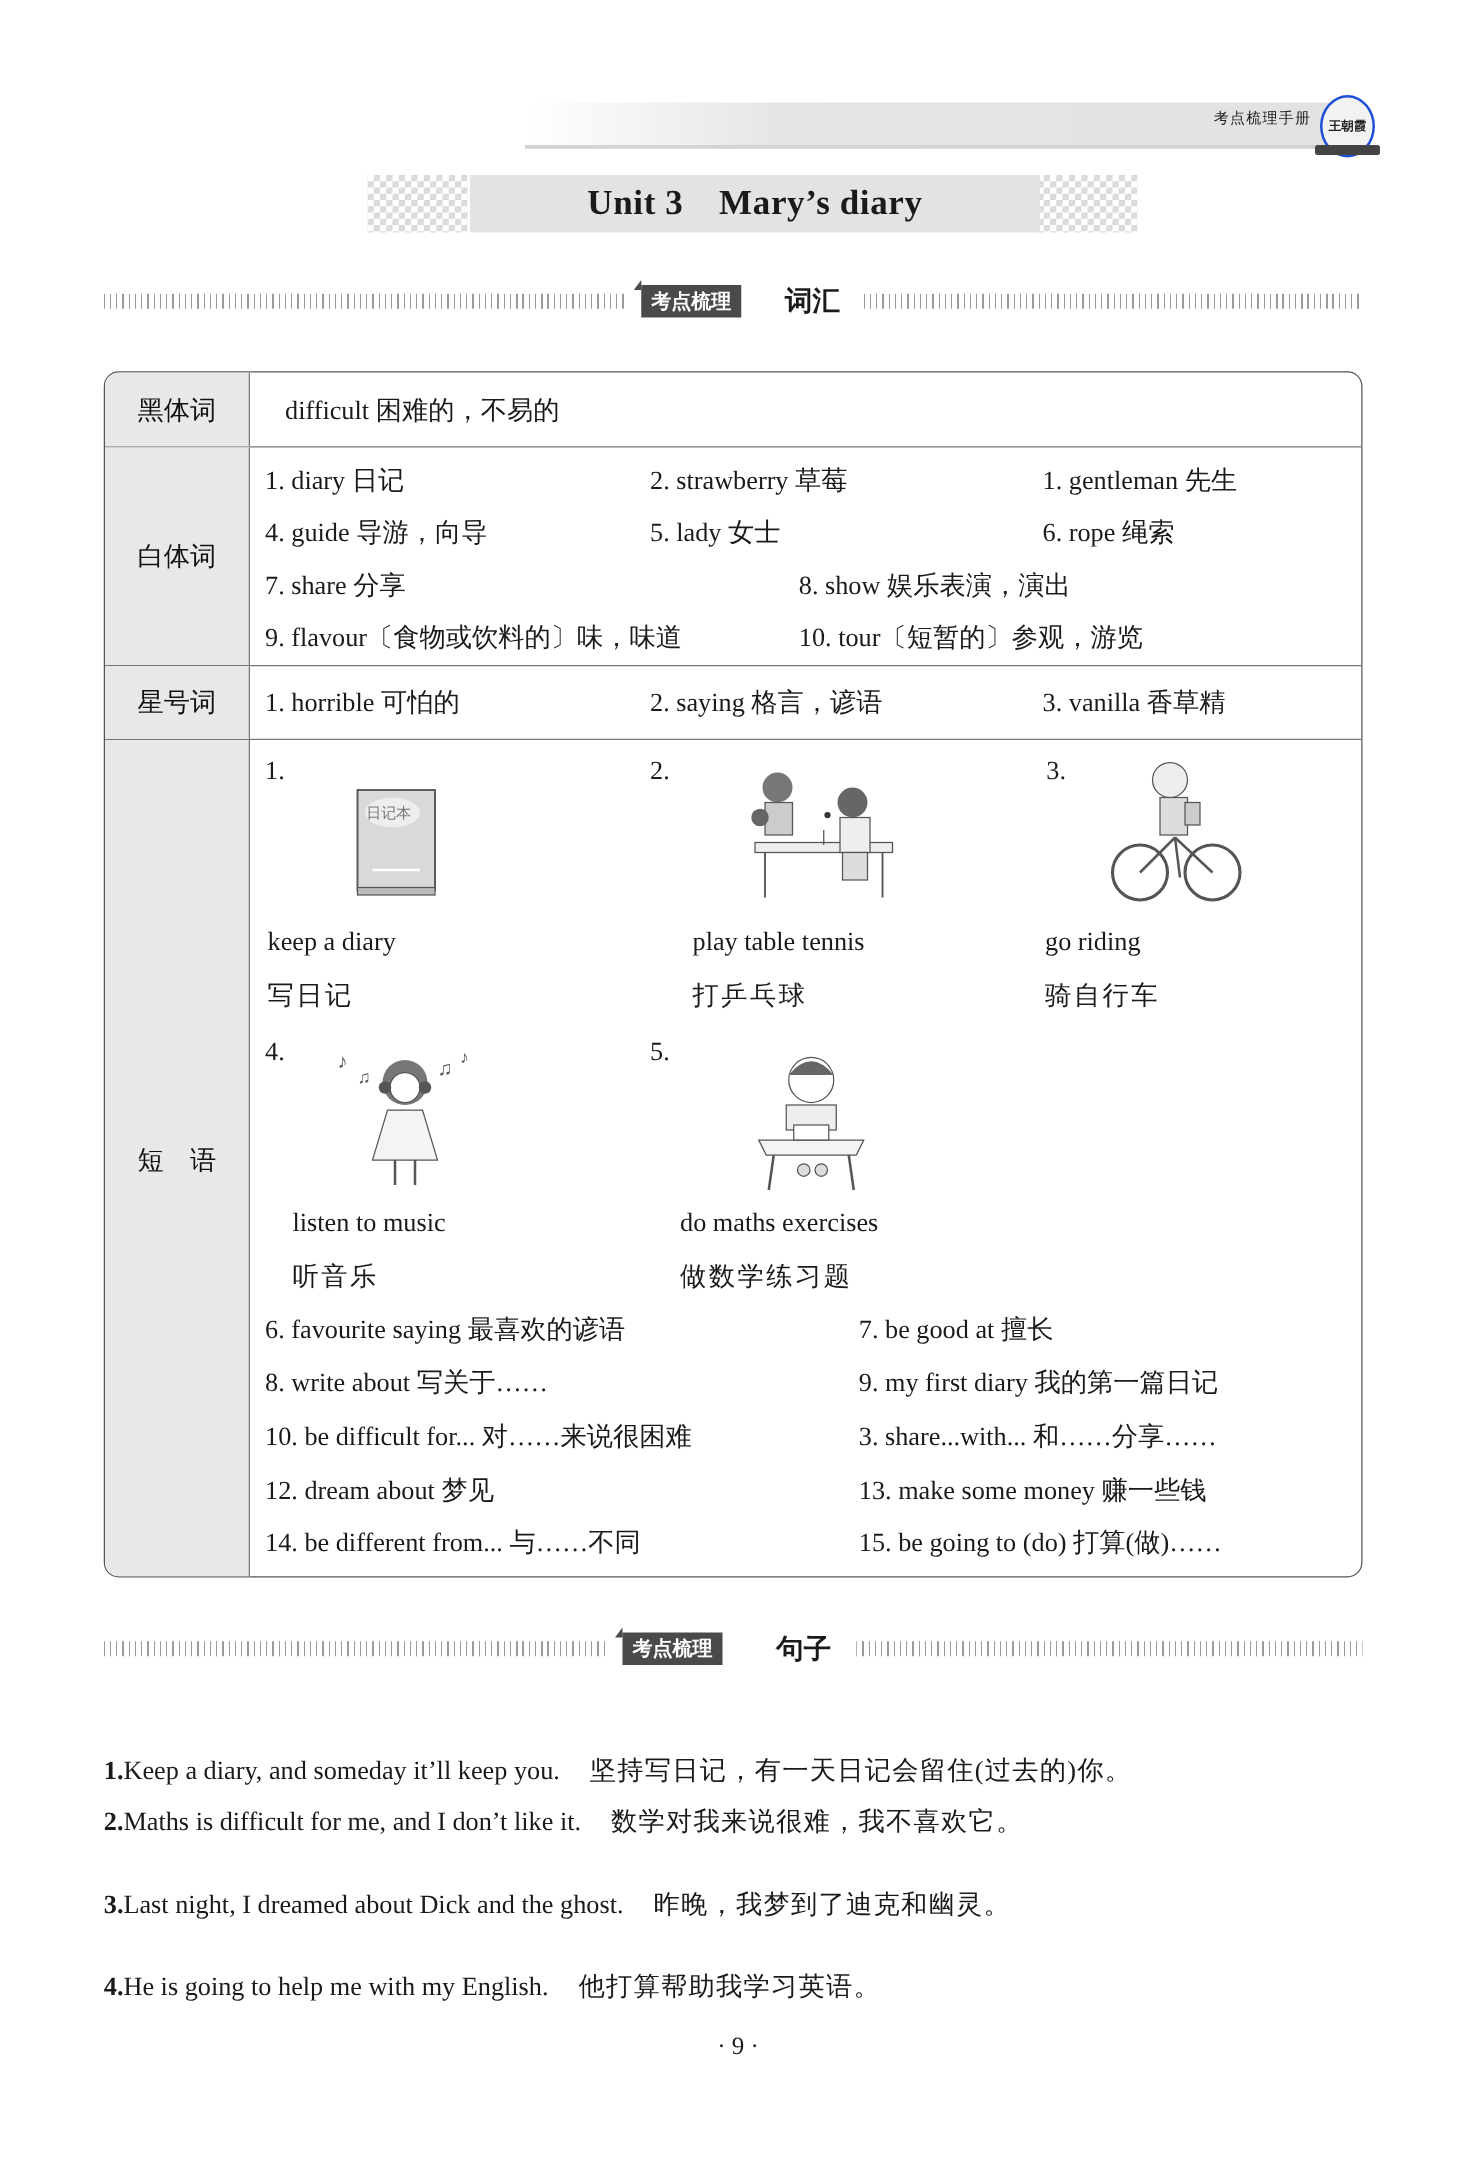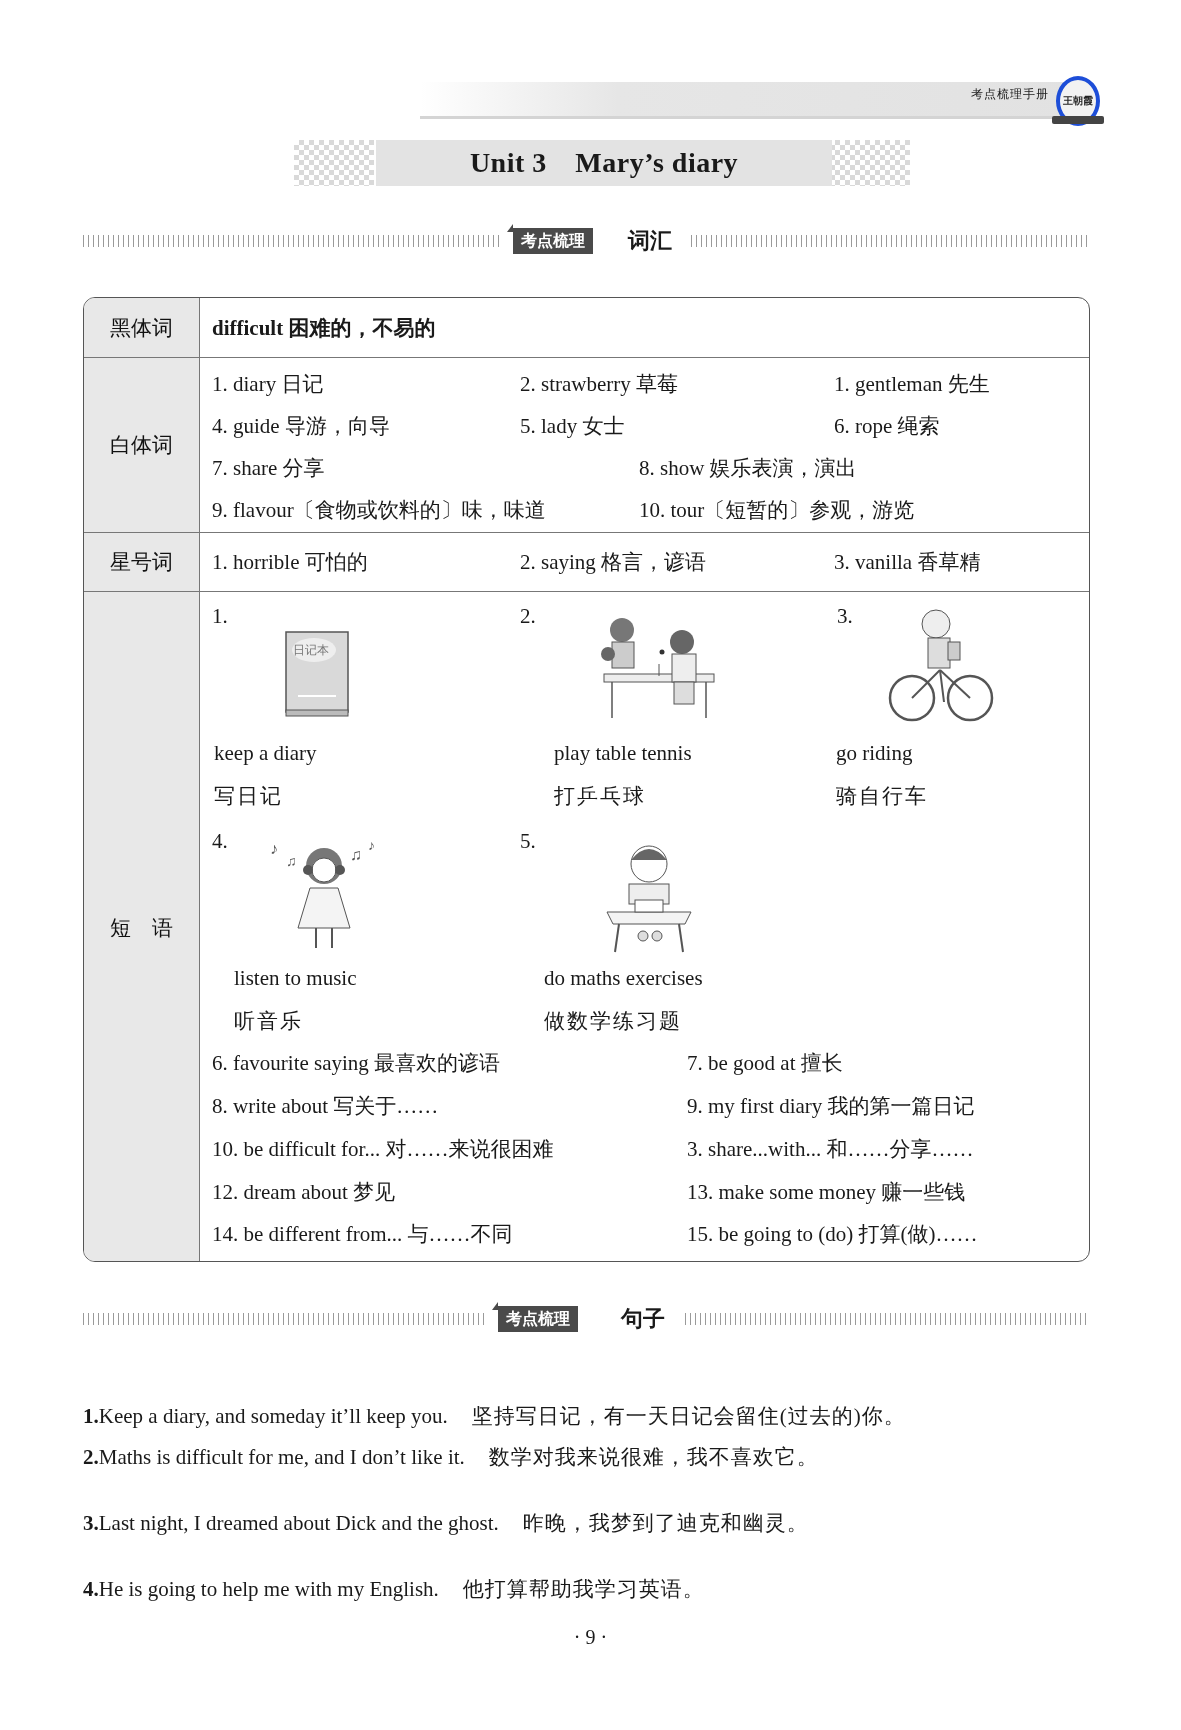--- a/index.html
+++ b/index.html
@@ -7,21 +7,21 @@
          font-family: "Liberation Serif", "DejaVu Serif", serif; color: #1a1a1a; }
   .abs { position: absolute; }
 
   
   .run-header { left: 420px; top: 82px; width: 660px; height: 34px;
     background: linear-gradient(to right, rgba(230,230,230,0) 0%, #e6e6e6 30%, #e2e2e2 100%);
     border-bottom: 3px solid #d4d4d4; }
   .run-header-text { right: 132px; top: 86px; font-size: 12px; letter-spacing: 1px; color: #222;
     font-family: "DejaVu Serif", serif; }
   .logo { left: 1056px; top: 76px; width: 44px; height: 50px; border-radius: 50%;
-    border: 4px solid #1d4ed8; background: #f2f2f2; display: flex; align-items: center; justify-content: center;
+    border: 2px solid #1d4ed8; background: #f2f2f2; display: flex; align-items: center; justify-content: center;
     font-size: 12px; font-weight: bold; color: #222; box-sizing: border-box; }
   .logo-ribbon { left: 1052px; top: 116px; width: 52px; height: 8px; background: #444; border-radius: 2px; }
 
   
   .title-band { left: 376px; top: 140px; width: 456px; height: 46px; background: #e3e3e3; }
   .checker { top: 140px; width: 80px; height: 46px;
     background-image:
       linear-gradient(45deg, #d0d0d0 25%, transparent 25%, transparent 75%, #d0d0d0 75%),
       linear-gradient(45deg, #d0d0d0 25%, transparent 25%, transparent 75%, #d0d0d0 75%);
     background-size: 10px 10px; background-position: 0 0, 5px 5px; opacity: .8; }
@@ -79,21 +79,21 @@
   <div class="sec-rule" style="left:0;width:420px;"></div>
   <div class="sec-badge" style="left:430px;">考点梳理</div>
   <div class="sec-title" style="left:545px;">词汇</div>
   <div class="sec-rule" style="left:608px;width:399px;"></div>
 </div>
 
 <div class="abs vtable">
 
   <div class="row" style="top:0;height:60px;">
     <div class="label">黑体词</div>
-    <div class="cell-text" style="left:128px;top:16px;font-weight:bold;">difficult 困难的，不易的</div>
+    <div class="cell-text" style="left:144px;top:16px;">difficult 困难的，不易的</div>
   </div>
 
   <div class="row" style="top:60px;height:175px;">
     <div class="label">白体词</div>
     <div class="cell-text" style="left:128px;top:12px;">1. diary 日记</div>
     <div class="cell-text" style="left:436px;top:12px;">2. strawberry 草莓</div>
     <div class="cell-text" style="left:750px;top:12px;">1. gentleman 先生</div>
     <div class="cell-text" style="left:128px;top:54px;">4. guide 导游，向导</div>
     <div class="cell-text" style="left:436px;top:54px;">5. lady 女士</div>
     <div class="cell-text" style="left:750px;top:54px;">6. rope 绳索</div>

